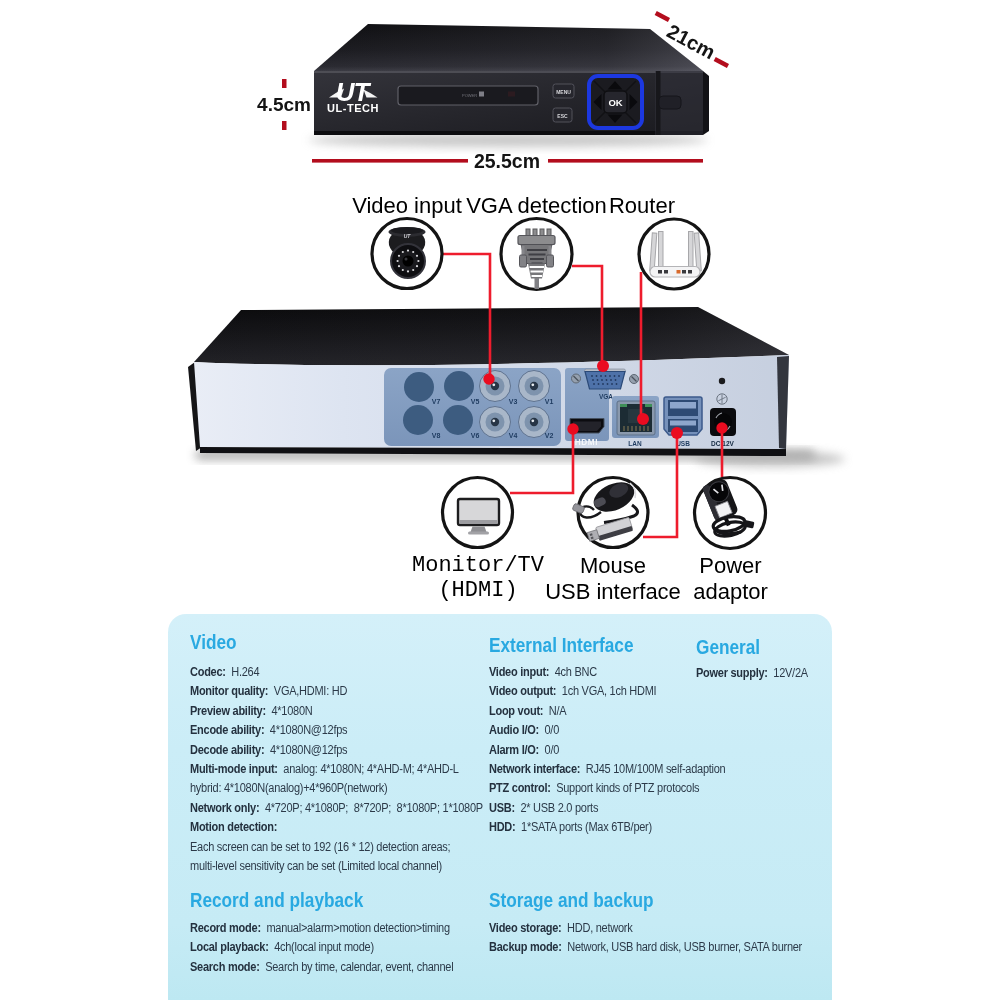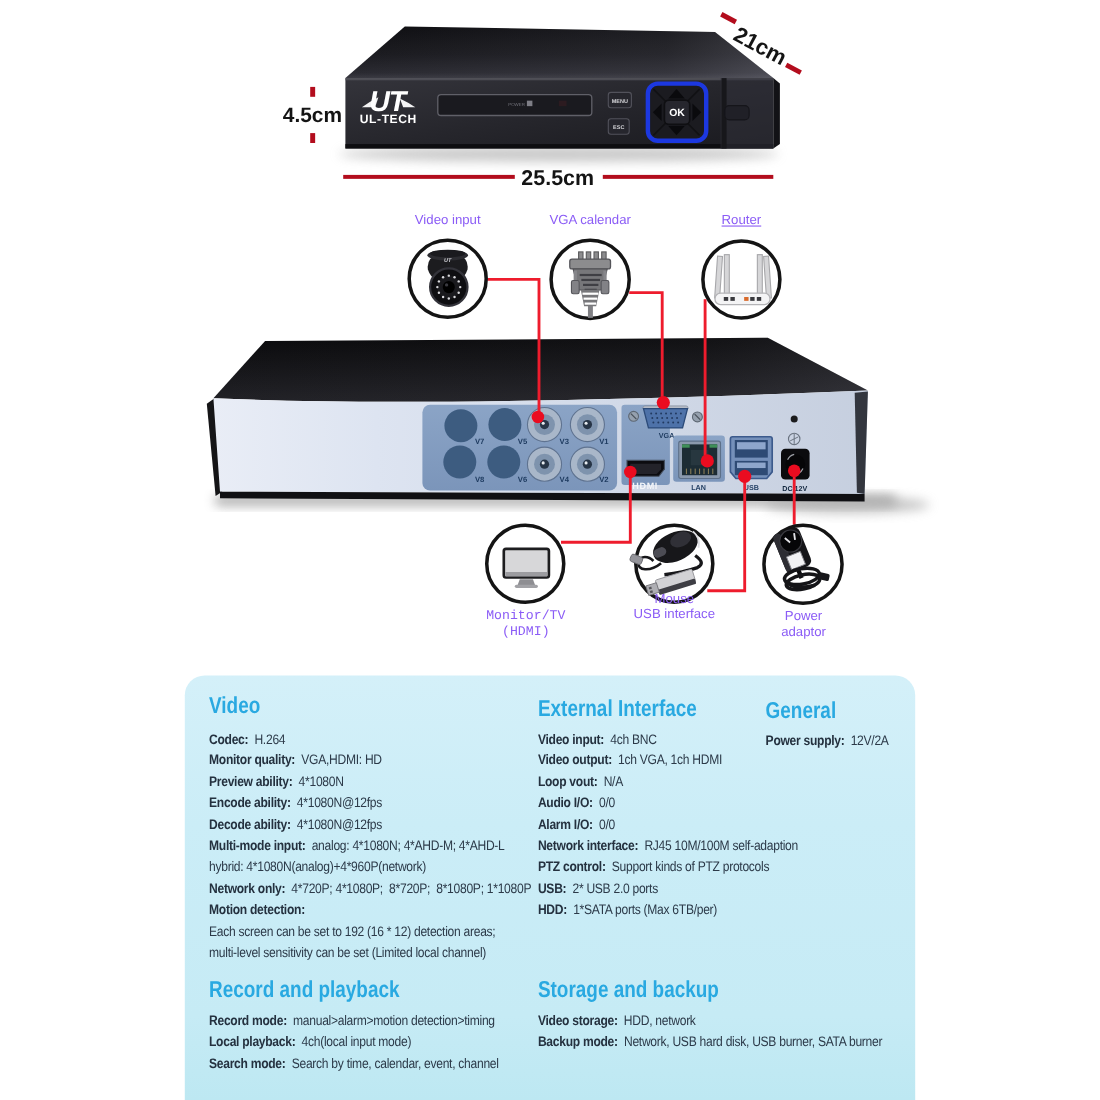--- a/index.html
+++ b/index.html
@@ -1,19 +1,19 @@
 <!DOCTYPE html>
 <html><head>
 <meta charset="utf-8">
 <style>
 html,body{margin:0;padding:0;background:#fff;}
 body{width:1000px;height:1000px;position:relative;overflow:hidden;
  font-family:"Liberation Sans", sans-serif;}
 .abs{position:absolute;}
-.lbl{position:absolute;font-size:12px;color:#8b5cf6;text-align:center;white-space:nowrap;}
+.lbl{position:absolute;font-size:22px;color:#000000;text-align:center;white-space:nowrap;}
 #panel{position:absolute;left:168px;top:614px;width:664px;height:386px;
  border-radius:18px 18px 0 0;
  background:linear-gradient(180deg,#d4f0f9 0%,#cbedf7 35%,#c6ebf5 80%,#bde8f2 100%);}
 .h{position:absolute;font-size:21px;font-weight:bold;color:#29a9e1;white-space:nowrap;transform:scaleX(.82);transform-origin:0 0;}
 .col{position:absolute;font-size:12.5px;line-height:19.4px;color:#2c3a49;white-space:nowrap;letter-spacing:-0.3px;transform:scaleX(.88);transform-origin:0 0;}
 .col b{color:#24313f;}
 </style>
 </head>
 <body>
 <svg class="abs" style="left:0;top:0" width="1000" height="1000" viewBox="0 0 1000 1000">
@@ -366,24 +366,24 @@
  <g fill="none" stroke="#151518" stroke-width="3.2">
   <ellipse cx="729" cy="524" rx="16" ry="7" transform="rotate(-10 729 524)"></ellipse>
   <ellipse cx="730" cy="529" rx="15.5" ry="6.5" transform="rotate(-12 730 529)"></ellipse>
   <path d="M714 528 Q720 537 741 532"></path>
  </g>
  <rect x="744" y="521" width="10" height="6.5" rx="1.5" transform="rotate(12 749 524)" fill="#17171a"></rect>
 </g>
 </svg>
 
 <div class="lbl" style="left:347px;top:193px;width:120px;">Video input</div>
-<div class="lbl" style="left:466px;top:193px;width:141px;">VGA calendar</div>
-<div class="lbl" style="left:614px;top:193px;width:120px;text-decoration:underline;">Router</div>
+<div class="lbl" style="left:466px;top:193px;width:141px;">VGA detection</div>
+<div class="lbl" style="left:582px;top:193px;width:120px;">Router</div>
 <div class="lbl" style="left:408px;top:553px;width:140px;font-family:Liberation Mono, monospace;">Monitor/TV<br>(HDMI)</div>
-<div class="lbl" style="left:543px;top:537px;width:140px;">Mouse<br>USB interface</div>
+<div class="lbl" style="left:543px;top:553px;width:140px;">Mouse<br>USB interface</div>
 <div class="lbl" style="left:658px;top:553px;width:145px;">Power<br>adaptor</div>
 
 <div id="panel"></div>
 <div class="h" style="left:190px;top:630px;">Video</div>
 <div class="col" style="left:190px;top:663px;">
 <b>Codec:</b>&nbsp; H.264<br>
 <b>Monitor quality:</b>&nbsp; VGA,HDMI: HD<br>
 <b>Preview ability:</b>&nbsp; 4*1080N<br>
 <b>Encode ability:</b>&nbsp; 4*1080N@12fps<br>
 <b>Decode ability:</b>&nbsp; 4*1080N@12fps<br>

